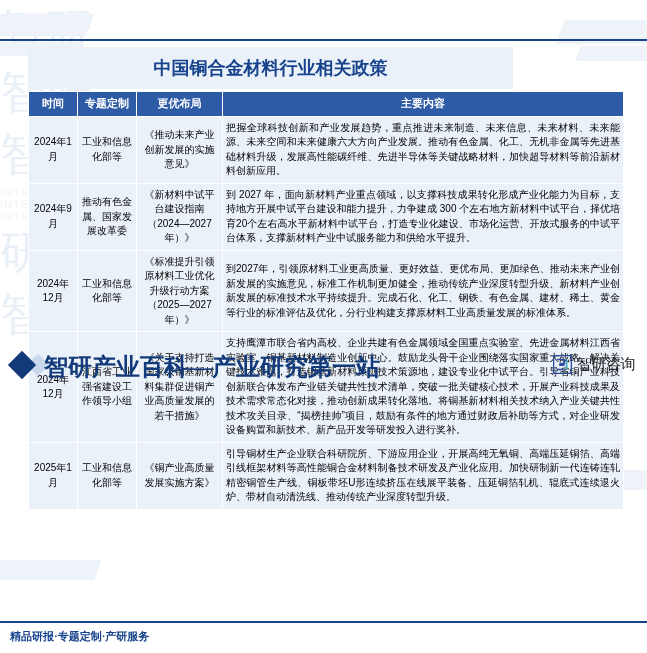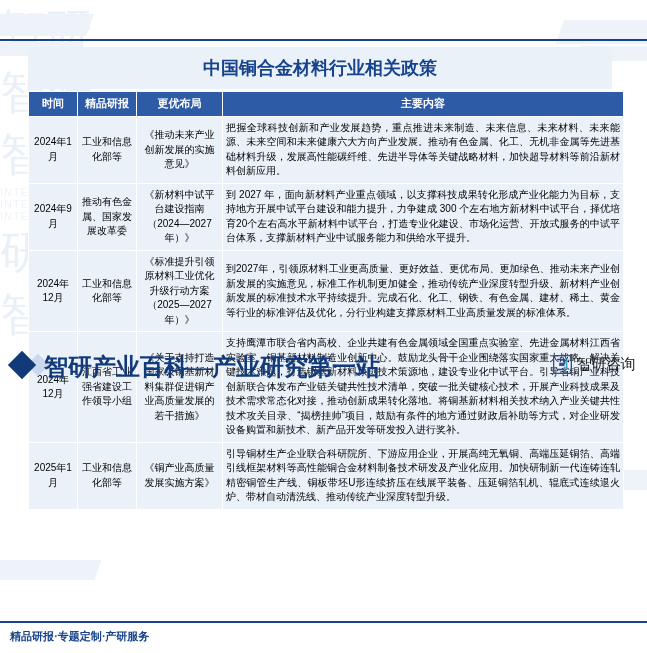--- a/index.html
+++ b/index.html
@@ -79,21 +79,21 @@
     left: 0; right: 0; top: 39px;
     height: 2px;
     background: #17438c;
     z-index: 3;
   }
 
   
   .title-band {
     position: absolute;
     left: 28px; top: 47px;
-    width: 584px; height: 42px;
+    width: 485px; height: 42px;
     background: #eaf1f9;
     z-index: 2;
   }
   .chart-title {
     width: 100%;
     text-align: center;
     line-height: 42px;
     font-size: 18px;
     font-weight: bold;
     color: #17438c;
@@ -228,21 +228,21 @@
     <table class="policy">
       <colgroup>
         <col class="w-time">
           <col class="w-org">
           <col class="w-name">
           <col class="w-content">
       </colgroup>
       <thead>
         <tr>
           <th>时间</th>
-          <th>精品研报</th>
+          <th>专题定制</th>
           <th>更优布局</th>
           <th>主要内容</th>
         </tr>
       </thead>
       <tbody>
         <tr>
           <td class="c-time">2024年1月</td>
           <td class="c-org">工业和信息化部等</td>
           <td class="c-name">《推动未来产业创新发展的实施意见》</td>
           <td class="c-content">把握全球科技创新和产业发展趋势，重点推进未来制造、未来信息、未来材料、未来能源、未来空间和未来健康六大方向产业发展。推动有色金属、化工、无机非金属等先进基础材料升级，发展高性能碳纤维、先进半导体等关键战略材料，加快超导材料等前沿新材料创新应用。</td>

